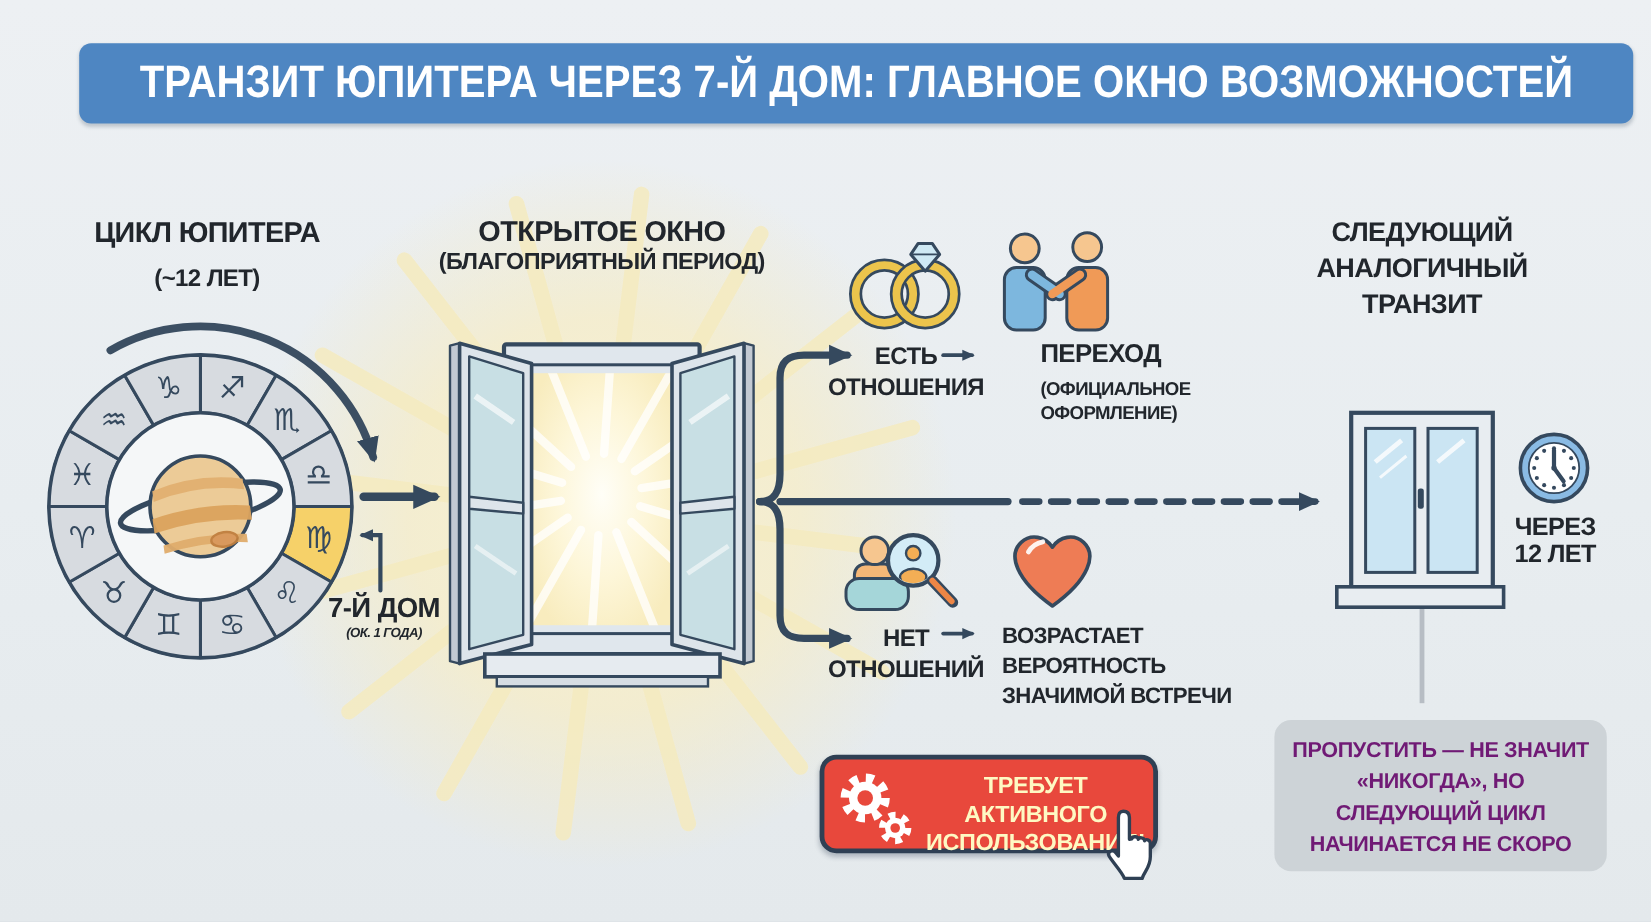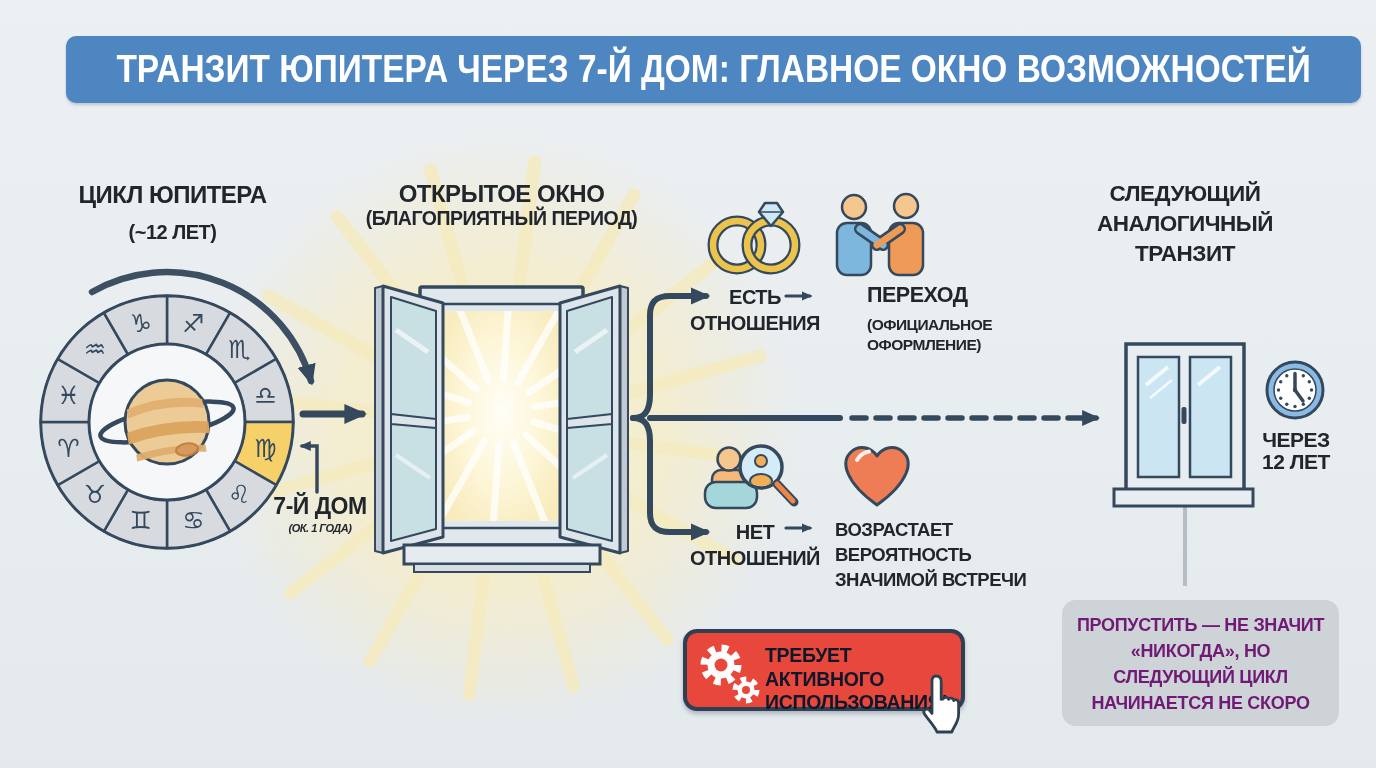--- a/index.html
+++ b/index.html
@@ -50,22 +50,22 @@
   }
   .note-box span { display:block; }
 
   
   .cta {
     position:absolute; left:683px; top:629px; width:282px; height:82px;
     background:#e8483c; border:4px solid #2f4054; border-radius:14px;
     box-sizing:border-box; box-shadow:0 3px 4px rgba(47,64,84,.3);
   }
   .cta-text {
-    position:absolute; left:78px; top:11px; color:#0f172a; font-weight:bold;
-    font-size:19.5px; line-height:23.5px; letter-spacing:-.3px; text-align:left;
+    position:absolute; left:78px; top:11px; color:#fef9c3; font-weight:bold;
+    font-size:19.5px; line-height:23.5px; letter-spacing:-.3px; text-align:center;
   }
   .cta-text span { display:block; }
 </style>
 </head>
 <body>
 
 <div class="canvas">
 
   <div class="title-bar">
     <span>ТРАНЗИТ ЮПИТЕРА ЧЕРЕЗ 7-Й ДОМ: ГЛАВНОЕ ОКНО ВОЗМОЖНОСТЕЙ</span>

